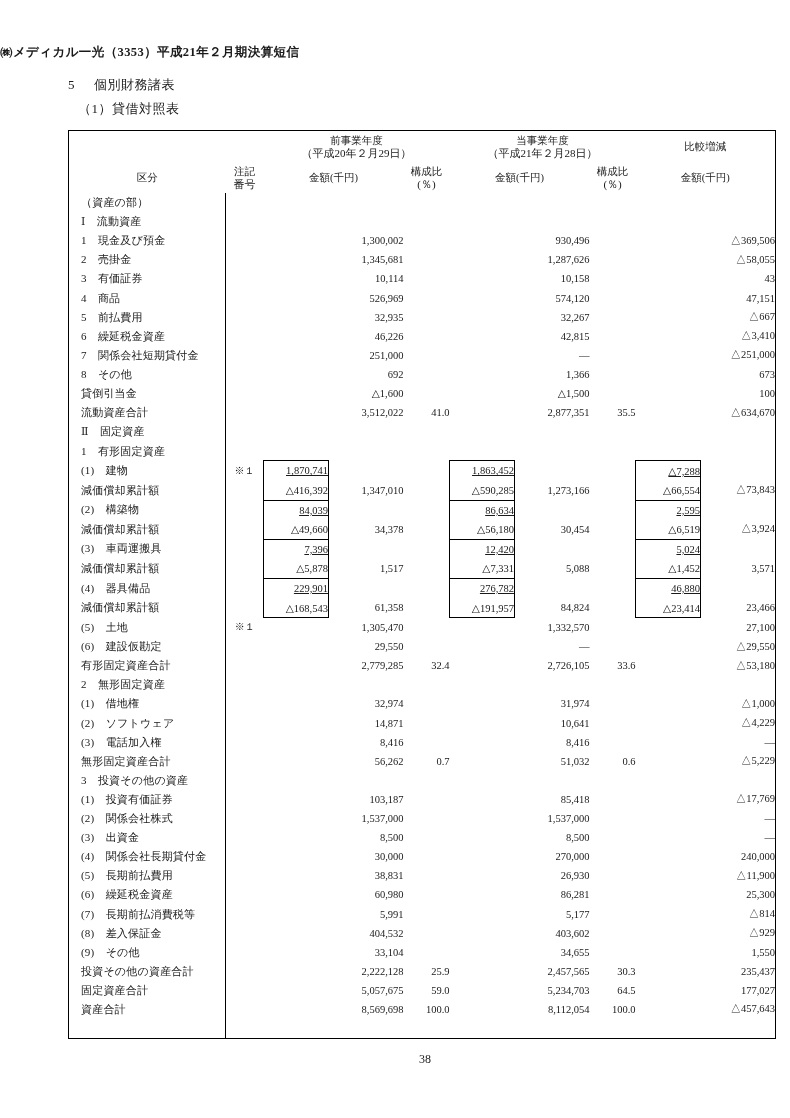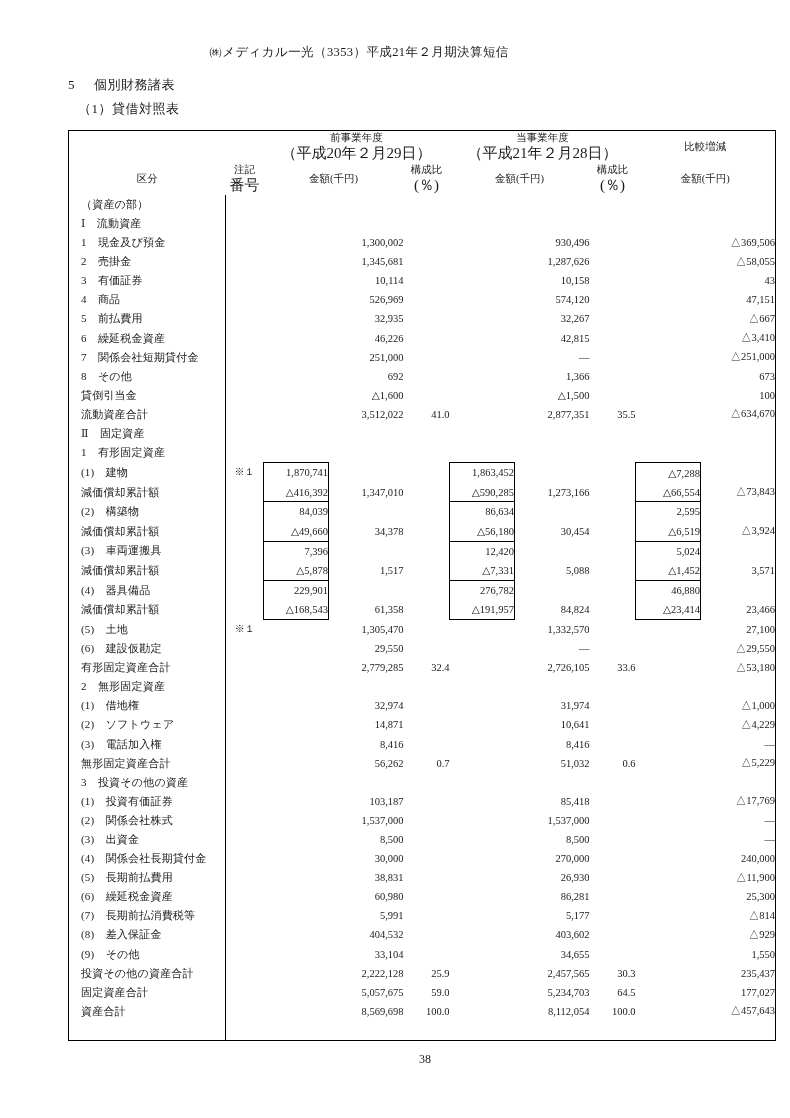--- a/index.html
+++ b/index.html
@@ -9,22 +9,22 @@
     font-family:"Liberation Serif","DejaVu Serif",serif;
     color:#1a1a1a;
     position:relative;
     overflow:hidden;
   }
   .page{position:relative;width:790px;height:1118px;}
 
   
   .doc-header{
     position:absolute;left:0;top:44px;width:718px;
-    text-align:center;
-    font-size:12.5px;letter-spacing:.4px;
+    text-align:left;
+    font-size:12.5px;letter-spacing:.4px;font-weight:bold;
   }
 
   
   .sec-title{
     position:absolute;left:68px;top:76px;
     font-size:13px;letter-spacing:.5px;
   }
   .sec-title .num{display:inline-block;width:26px;}
   .sub-title{
     position:absolute;left:78px;top:100px;
@@ -52,21 +52,21 @@
   .hd{
     text-align:center;
     line-height:1.25;
     font-size:10.5px;
     border-left:1px solid #000;
     border-bottom:1px solid #000;
   }
   .hd.first{border-left:0;}
   .hd1{height:32px;}
   .hd2{height:30px;}
-  .hd .small{font-size:15px;display:block;}
+  .hd .small{font-size:11px;display:block;}
 
   
   tr.r td{height:19.1px;}
   tr.r td.c-label{
     border-right:1px solid #000;
     padding-left:12px;
     white-space:nowrap;
     font-size:11px;
     letter-spacing:.2px;
   }
@@ -94,21 +94,21 @@
     border-right:1px solid #000;
     text-align:right;
     padding-right:5px;
     font-size:10.5px;
     white-space:nowrap;
   }
   td.c-amt.last{border-right:0;font-family:Liberation Serif, serif;}
 
   
   td.c-sub.boxed{border-left:1px solid #000;border-right:1px solid #000;}
-  td.c-sub.box-top{border-top:1px solid #000;}
+  td.c-sub.box-top{border-top:1px solid #000;text-decoration:underline;}
   td.c-sub.box-bot{border-bottom:1px solid #000;}
 
   
   td.rule-top{border-top:1px solid #000;}
 
   
   .i0{padding-left:2px;}
   .i1{padding-left:2px;}
   .i2{padding-left:16px;}
   .i3{padding-left:30px;margin-left:40px;}

